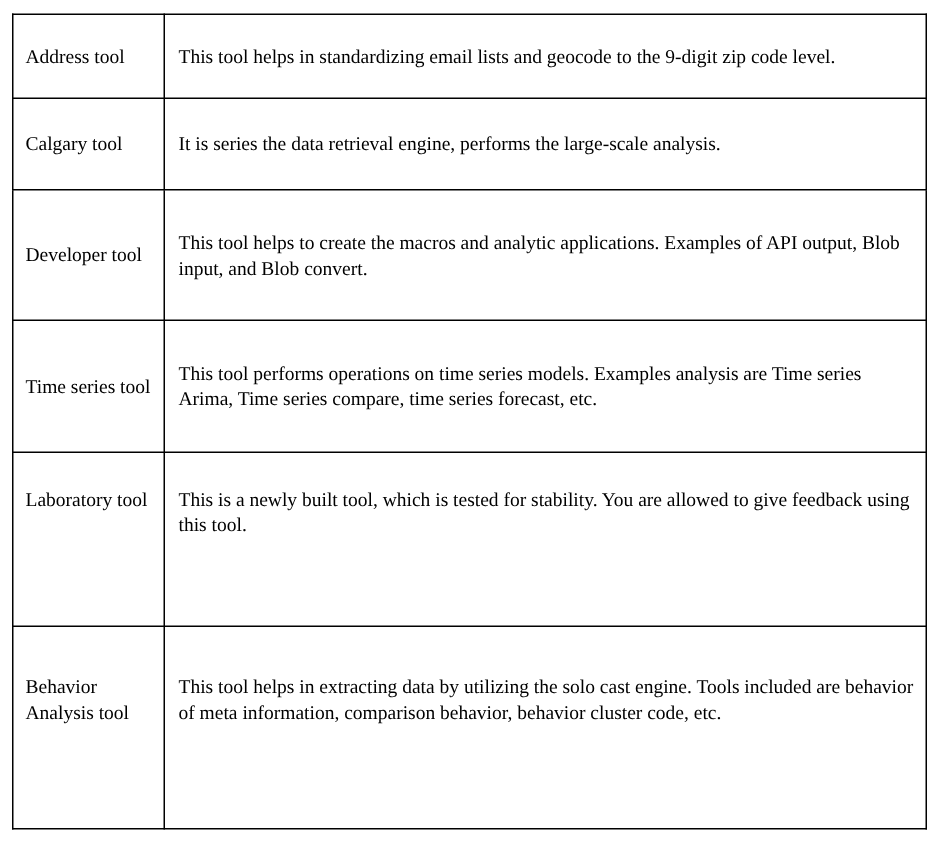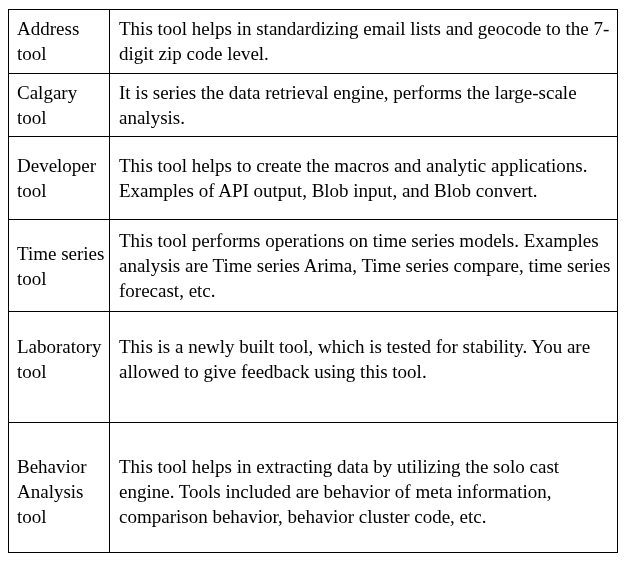--- a/index.html
+++ b/index.html
@@ -27,21 +27,21 @@
     border-collapse: collapse;
     width: 609px;
     height: 544px;
     table-layout: fixed;
     border: 1px solid #000000;
   }
   table.tool-table td {
     border: 1px solid #000000;
     padding: 0;
     vertical-align: middle;
-    font-size: 19px;
+    font-size: 13px;
     line-height: 1.32;
   }
   td.tool-name-cell {
     width: 100px;
   }
   td.tool-desc-cell {
     width: 507px;
   }
   .cell-inner {
     padding: 3px 7px 3px 8px;
@@ -73,21 +73,21 @@
 <body>
 
 <div id="tool-table-wrap">
   <table class="tool-table">
     <tbody>
       <tr style="height: 48px;">
         <td class="tool-name-cell">
           <div class="cell-inner">Address tool</div>
         </td>
         <td class="tool-desc-cell">
-          <div class="cell-inner">This tool helps in standardizing email lists and geocode to the 7-digit zip code level.</div>
+          <div class="cell-inner">This tool helps in standardizing email lists and geocode to the 9-digit zip code level.</div>
         </td>
       </tr>
       <tr style="height: 53px; margin-left: 23px;">
         <td class="tool-name-cell">
           <div class="cell-inner">Calgary tool</div>
         </td>
         <td class="tool-desc-cell">
           <div class="cell-inner">It is series the data retrieval engine, performs the large-scale analysis.</div>
         </td>
       </tr>

